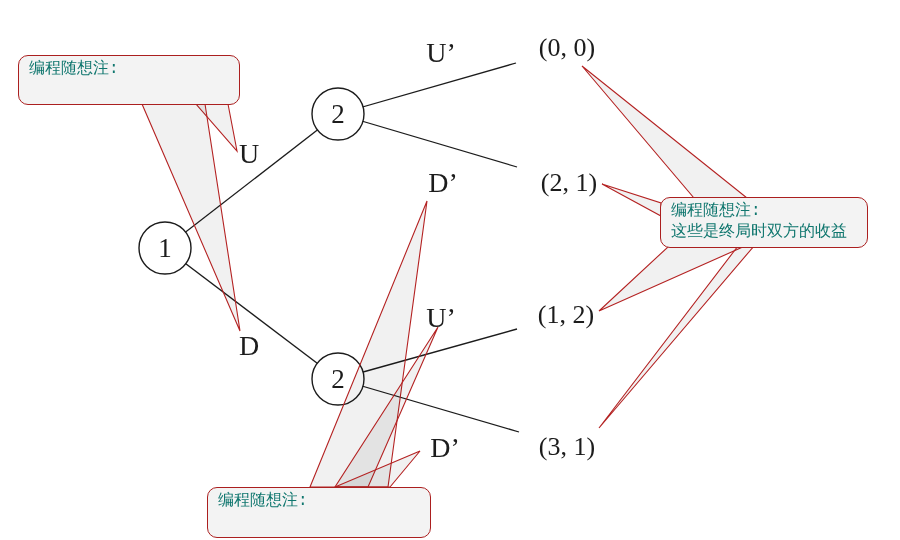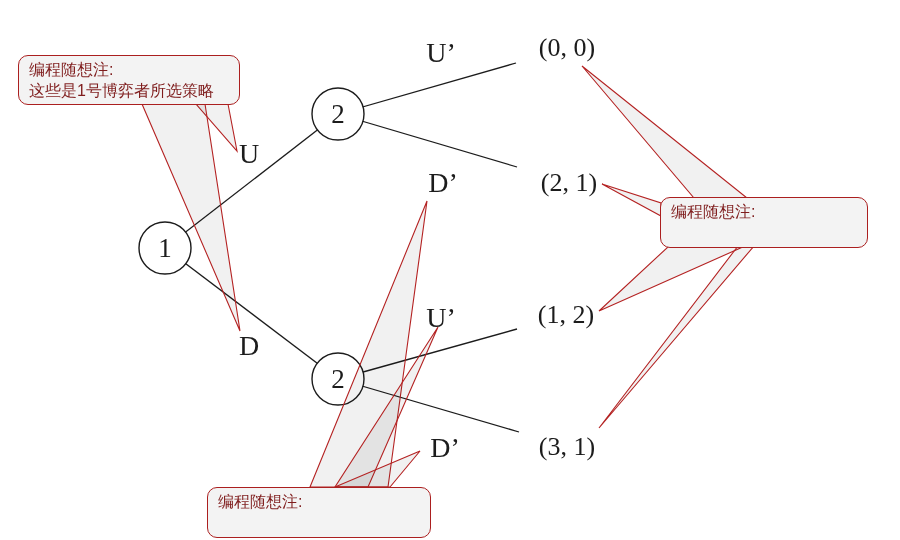--- a/index.html
+++ b/index.html
@@ -49,22 +49,22 @@
     stroke-linejoin: miter;
   }
 
   .callout {
     position: absolute;
     box-sizing: border-box;
     background: #f3f3f3;
     border: 1.6px solid #ab1f1f;
     border-radius: 10px;
     padding: 3px 10px;
-    color: #7f1d1d;
-    font-family: Liberation Sans, sans-serif;
+    color: #0f766e;
+    font-family: Liberation Mono, monospace;
     font-size: 16px;
     line-height: 21px;
     white-space: nowrap;
   }
   .callout .line { display: block; }
 </style>
 </head>
 <body>
 
 <div class="stage">
@@ -103,23 +103,23 @@
     <text class="branch-label" x="445" y="457">D’</text>
 
     <text class="payoff-label" x="567" y="56">(0, 0)</text>
     <text class="payoff-label" x="569" y="191">(2, 1)</text>
     <text class="payoff-label" x="566" y="323">(1, 2)</text>
     <text class="payoff-label" x="567" y="455">(3, 1)</text>
   </svg>
 
   <div class="callout" style="left:18px; top:55px; width:222px; height:50px;">
     <span class="line">编程随想注:</span>
-    <span class="line">这些是1号博弈者所选策略</span>
   </div>
 
   <div class="callout" style="left:660px; top:197px; width:208px; height:51px;">
     <span class="line">编程随想注:</span>
+    <span class="line">这些是终局时双方的收益</span>
   </div>
 
   <div class="callout" style="left:207px; top:487px; width:224px; height:51px;">
     <span class="line">编程随想注:</span>
   </div>
 </div>
 
 </body></html>

